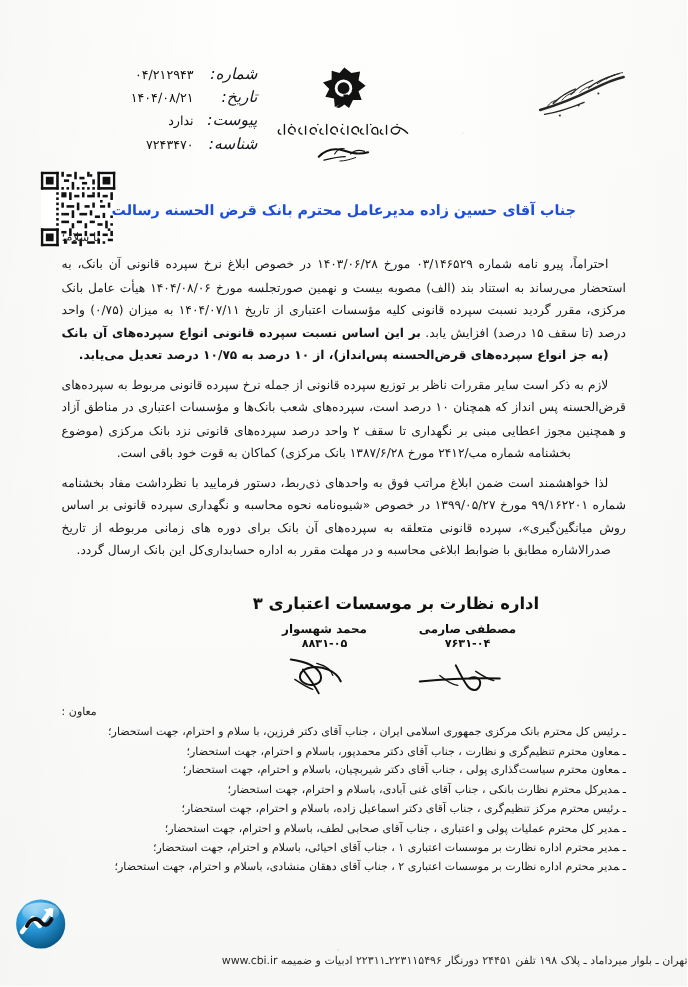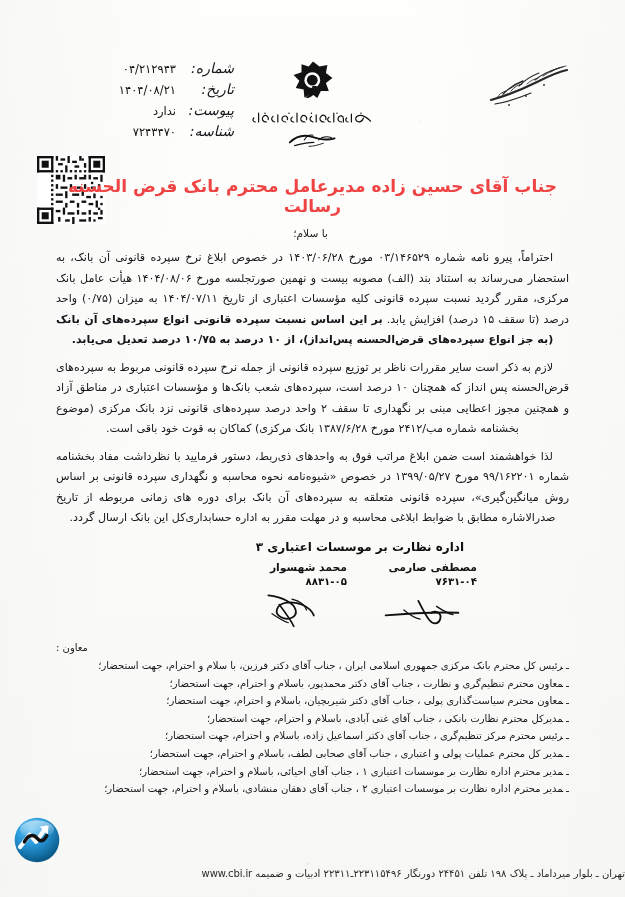--- a/index.html
+++ b/index.html
@@ -119,30 +119,30 @@
   
   #letter-body {
     position: absolute;
     top: 176px;
     right: 56px;
     left: 56px;
     direction: rtl;
     text-align: justify;
   }
   .addressee {
-    font-size: 17px;
+    font-size: 13px;
     font-weight: bold;
     text-align: center;
-    margin: 0 0 11px 0;
+    margin: 8px 0 11px 0;
     letter-spacing: -0.1px;
-    color: #ef4444;
+    color: #1d4ed8;
   }
   .salutation {
     font-size: 10.6px;
-    text-align: center;
+    text-align: left;
     margin: 0 0 9px 0;
     padding-right: 4px;
     color: #222;
   }
   .para {
     font-size: 11.1px;
     line-height: 20.5px;
     margin: 0 0 7px 0;
     text-align: justify;
     text-align-last: center;
@@ -153,33 +153,33 @@
   
   #signature-block {
     position: absolute;
     top: 540px;
     right: 120px;
     width: 290px;
     direction: rtl;
     text-align: center;
   }
   .dept-name {
-    font-size: 12px;
+    font-size: 15px;
     font-weight: bold;
     margin-bottom: 7px;
     color: #111;
     letter-spacing: -0.1px;
   }
   .signers {
     display: flex;
     flex-direction: row;
     justify-content: center;
     gap: 26px;
   }
-  .signer { width: 104px; text-align: right; }
+  .signer { width: 104px; text-align: center; }
   .signer-name {
     font-size: 10.8px;
     font-weight: bold;
     color: #111;
     white-space: nowrap;
   }
   .signer-code {
     font-size: 10.2px;
     font-weight: bold;
     margin-top: 2px;

